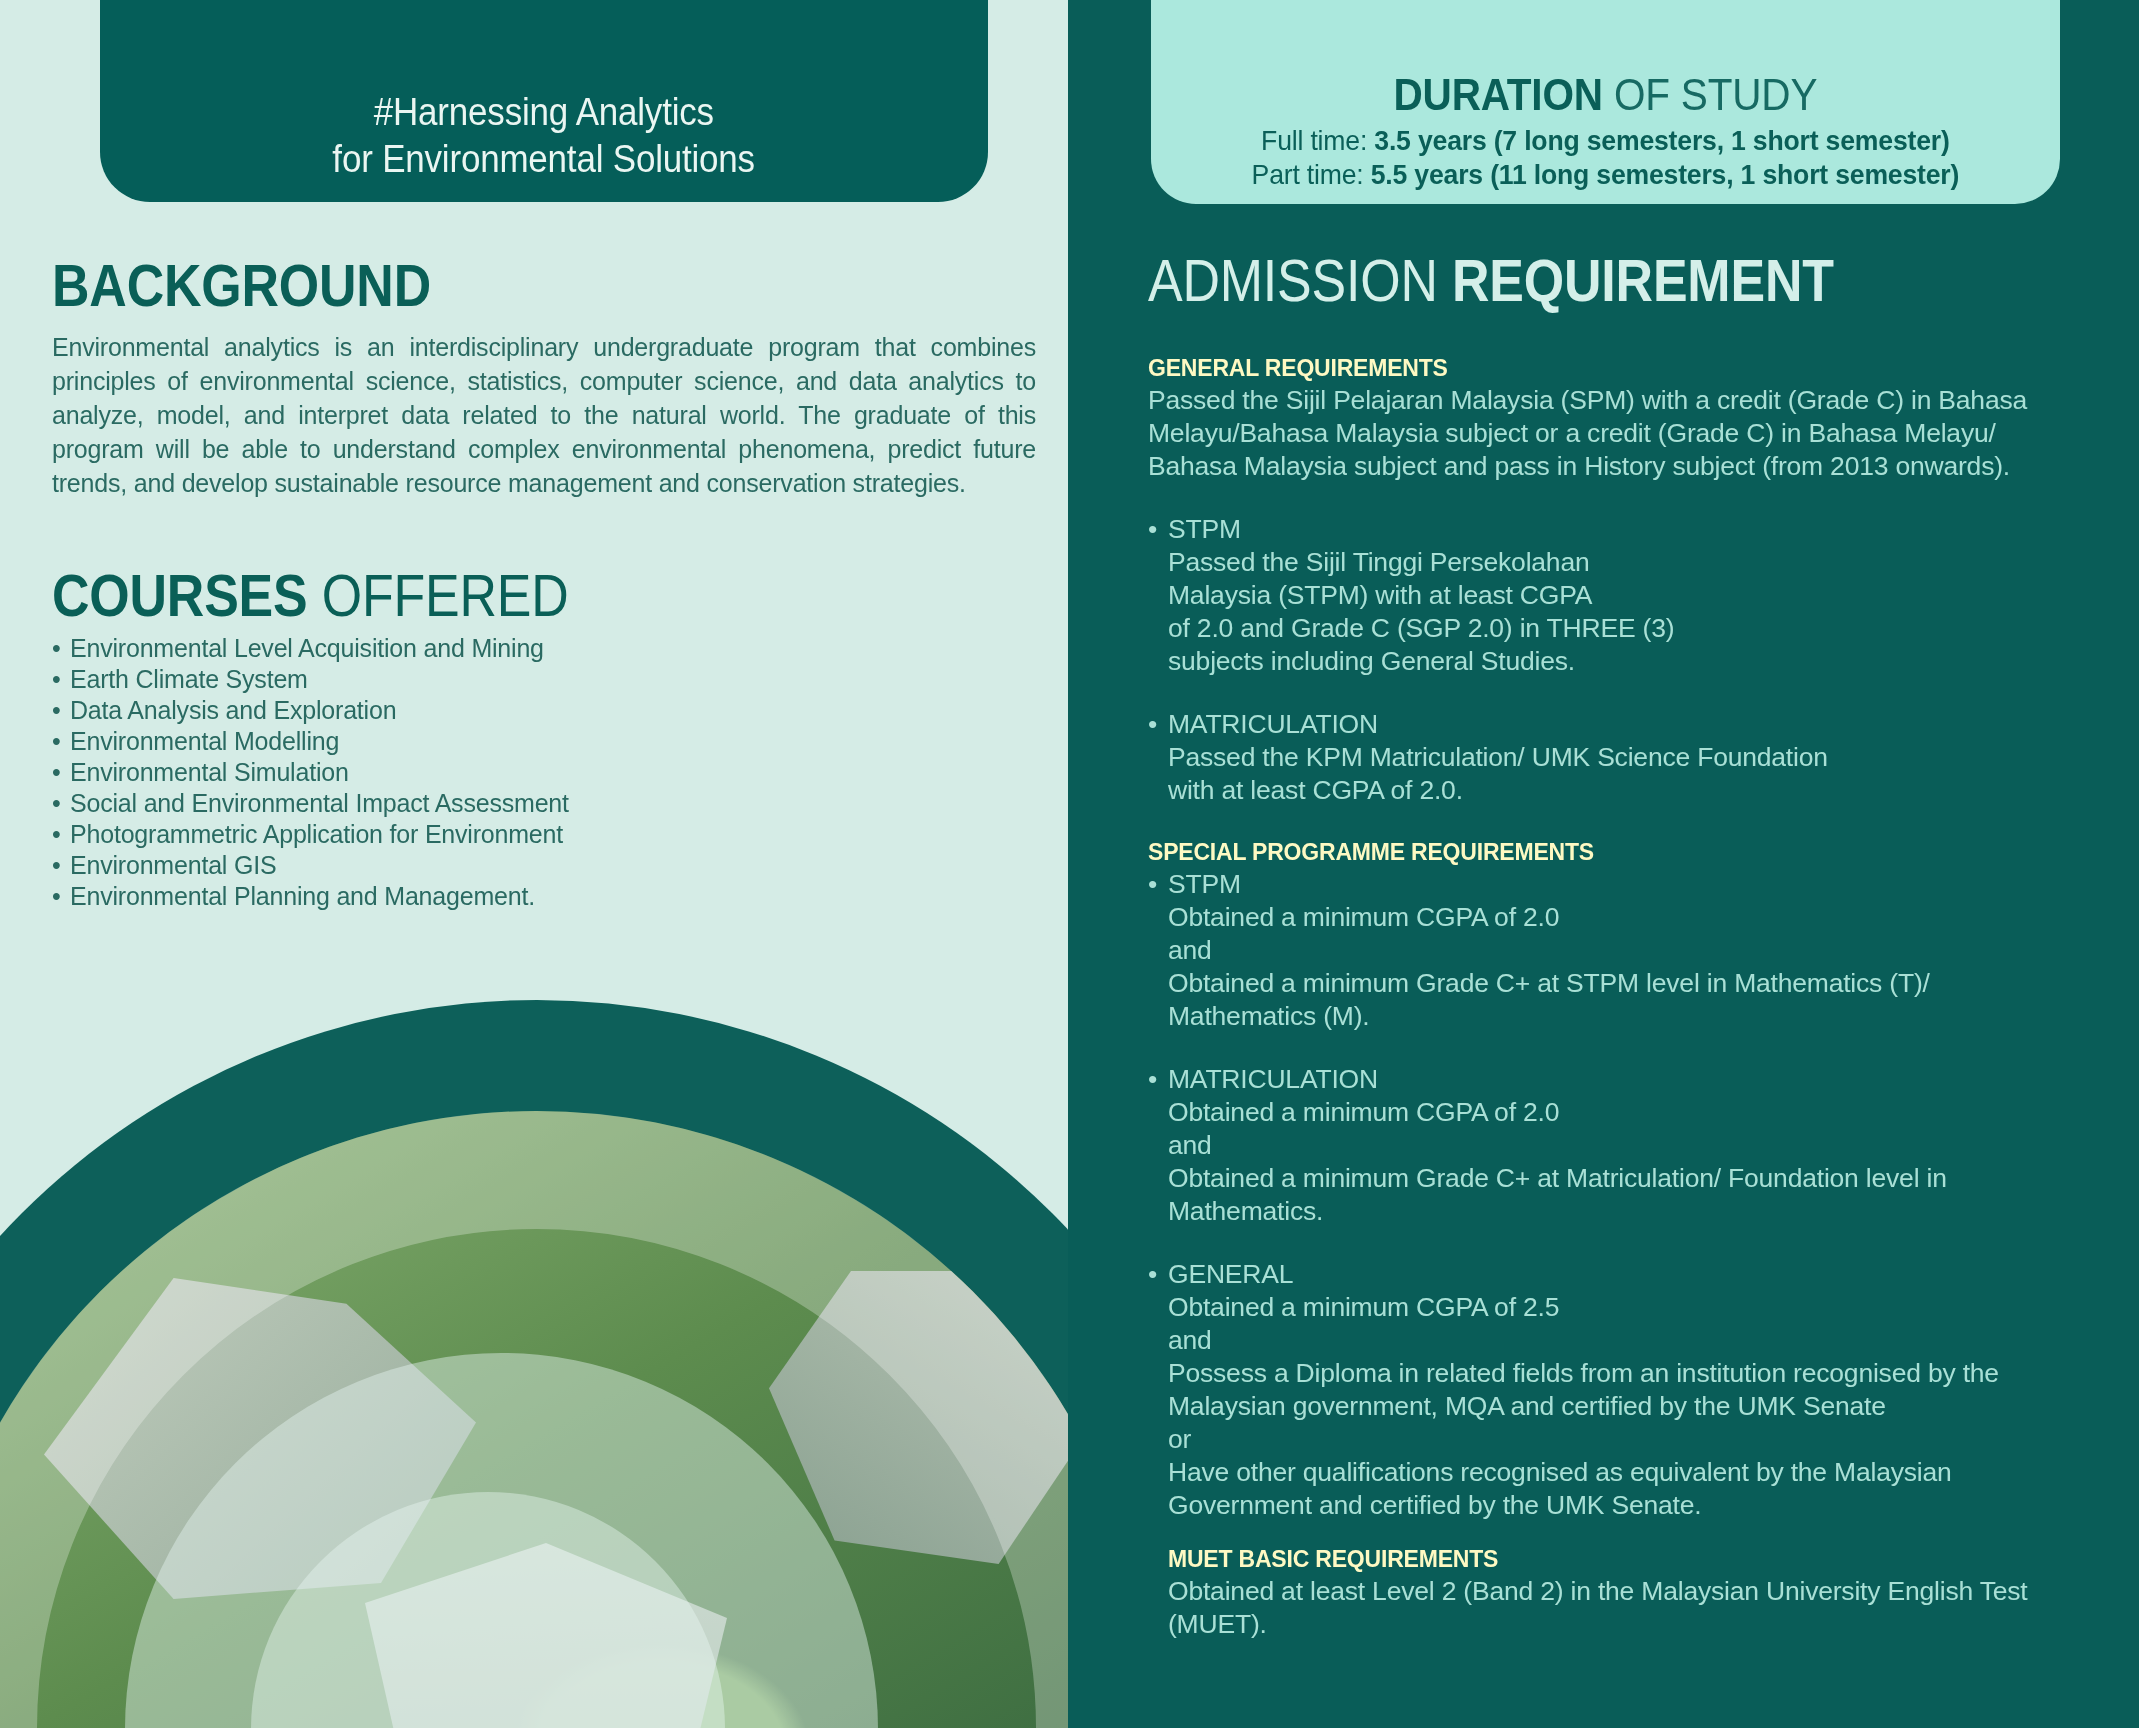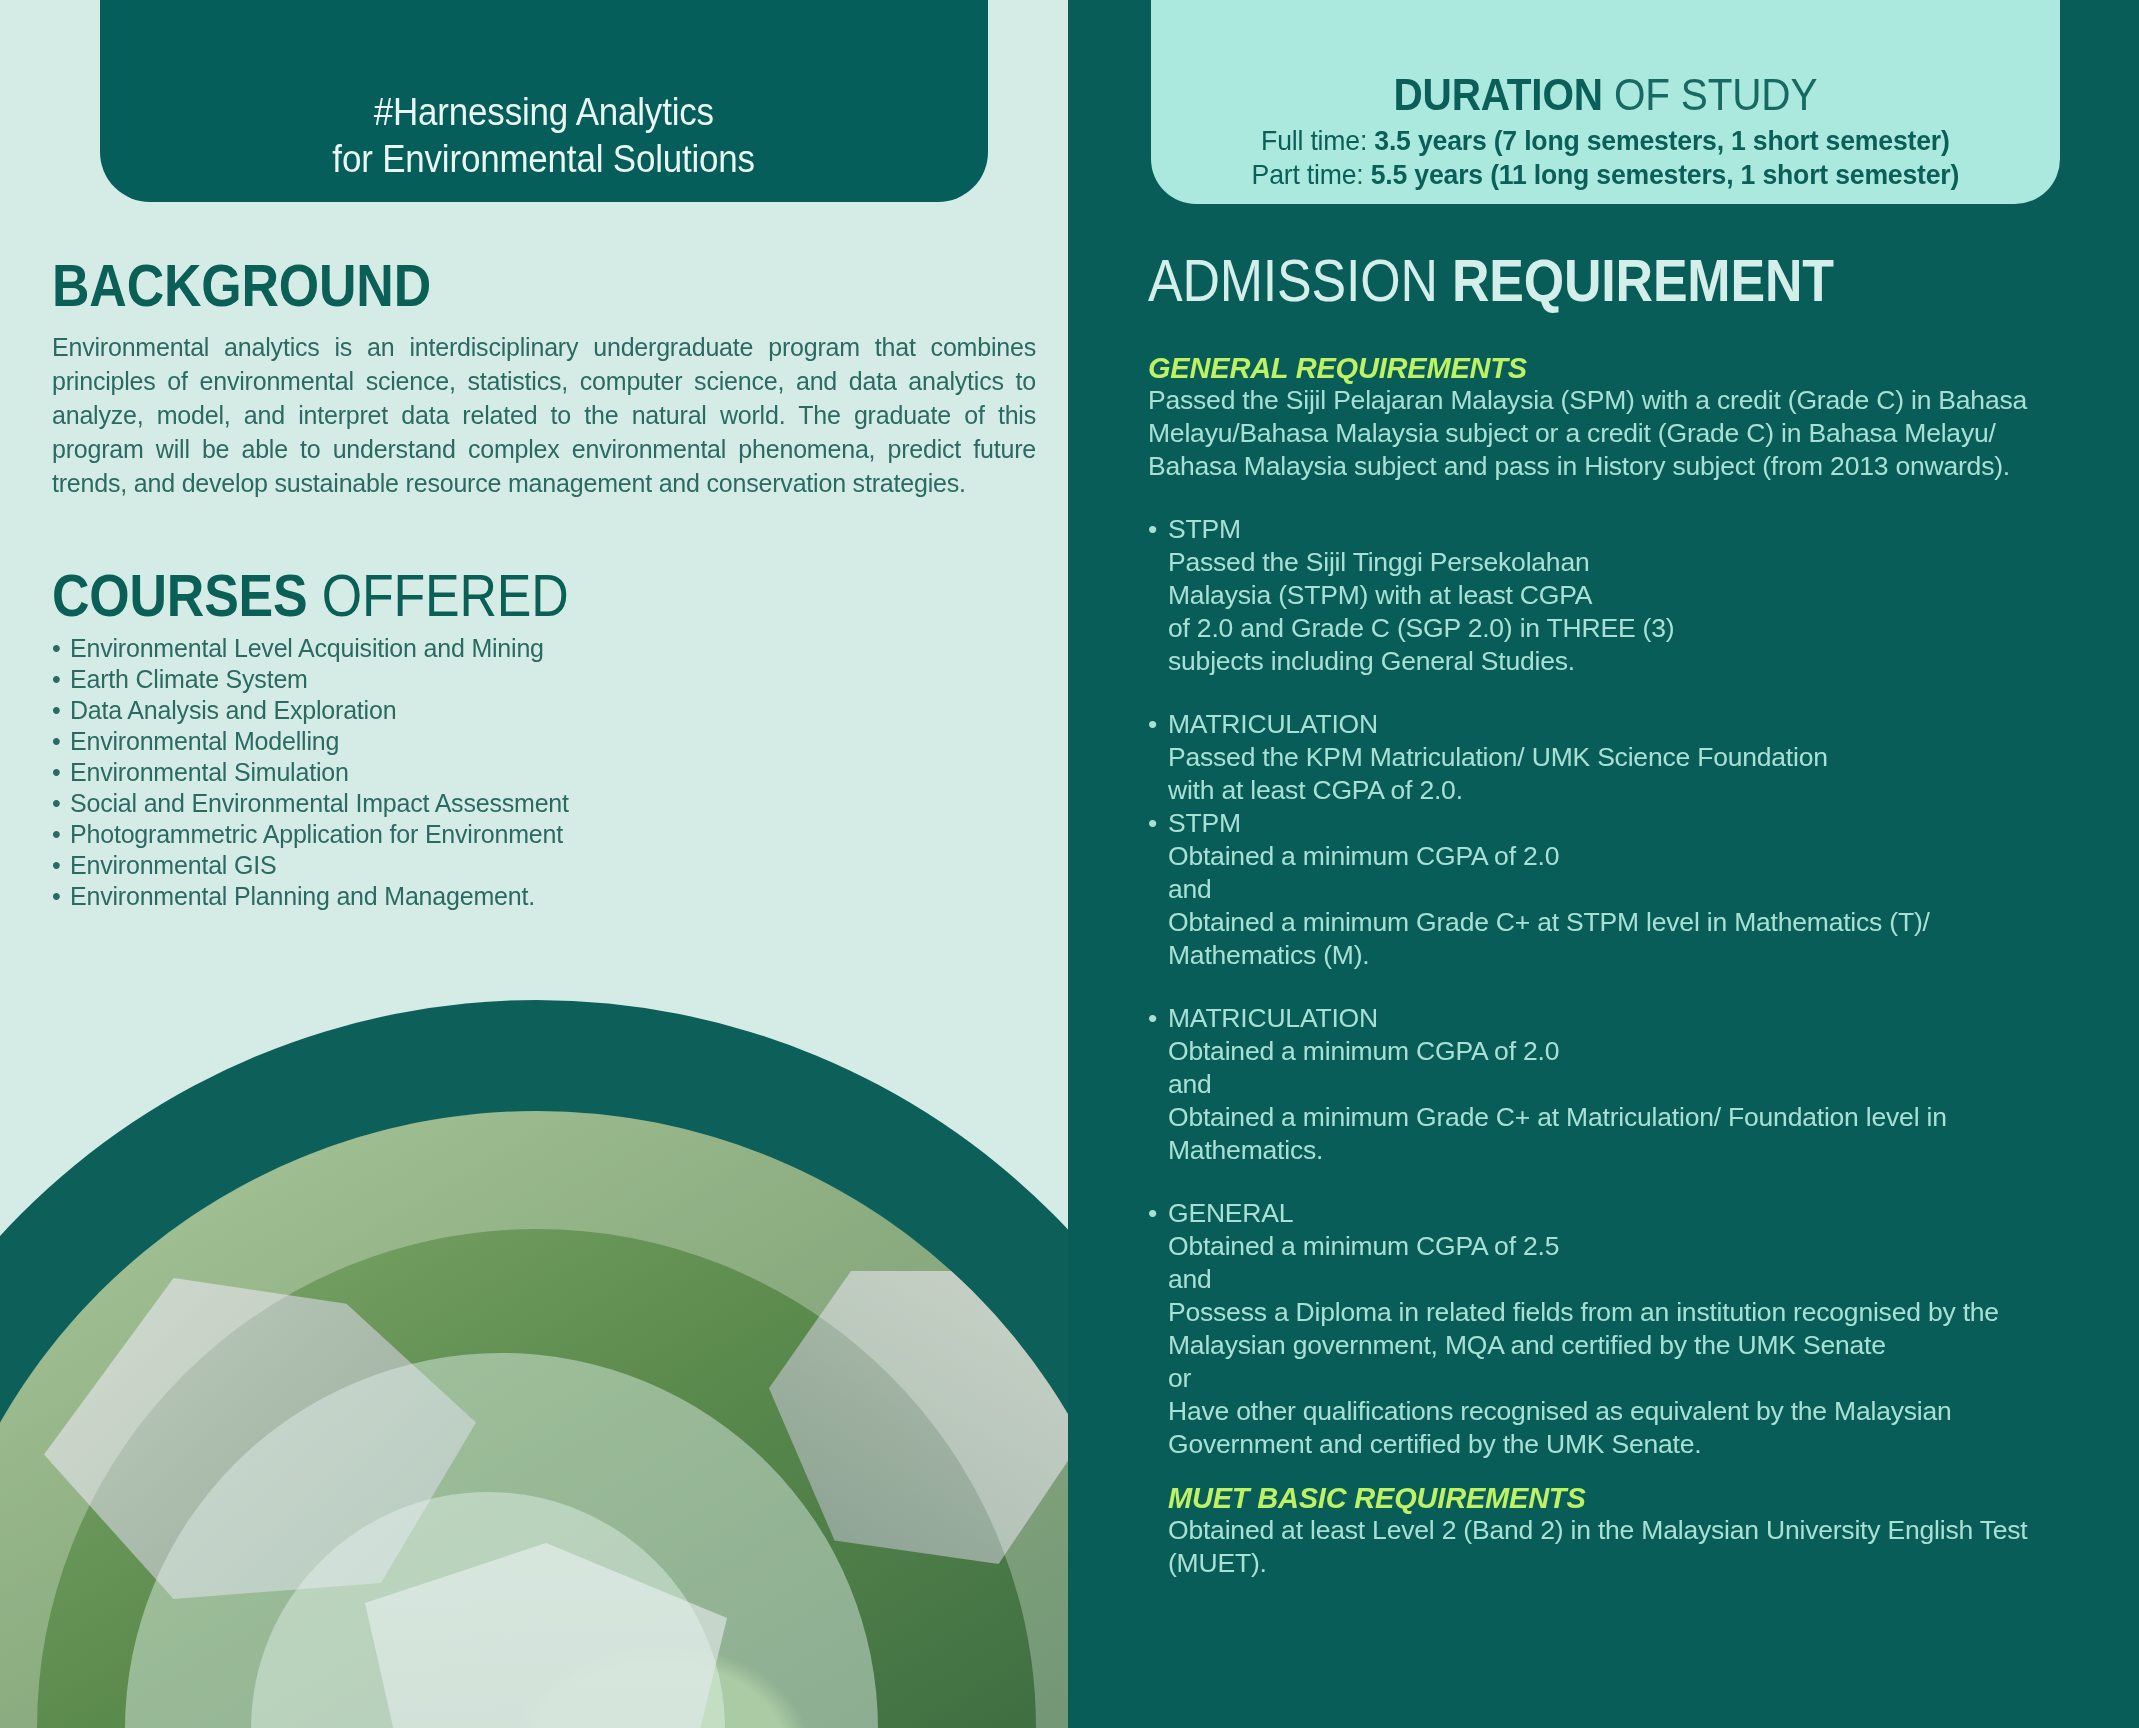--- a/index.html
+++ b/index.html
@@ -77,21 +77,21 @@
   .course-list{margin-top:6.3px;}
   .course-list .req-item{display:flex;font-size:25px;line-height:31px;}
   .course-list .bullet{width:18px;flex:0 0 18px;}
   .course-list .req-body{flex:1;}
 
   
   .right-content{position:absolute;left:80px;top:251px;width:934px;
                  color:#a9e0d6;font-size:26.5px;line-height:33px;}
   .adm-head{color:#d4efe9;}
   .adm-head .light{font-weight:400;}
-  .sub-head{margin-top:40px;font-weight:700;color:#bef264;font-size:29px;line-height:32px;font-style:italic;}
+  .sub-head{margin-top:40px;font-weight:700;color:#fef9c3;font-size:23px;line-height:32px;}
   .pre{white-space:pre-line;}
   .req-list .req-item{display:flex;margin-top:30px;}
   .req-list .bullet{width:20px;flex:0 0 20px;}
   .req-list .req-body{flex:1;}
   .req-title{margin-bottom:0;}
   .special-list .req-item{margin-top:0;}
   .special-list .req-item + .req-item{margin-top:30px;}
   .special-list{margin-top:0;}
   .muet{margin-left:20px;margin-top:21px;}
   .muet .sub-head{margin-top:0;}
@@ -196,20 +196,21 @@
           <div class="req-item">
             <span class="bullet">•</span>
             <div class="req-body">
               <div class="req-title">MATRICULATION</div>
               <div class="req-lines pre">Passed the KPM Matriculation/ UMK Science Foundation
 with at least CGPA of 2.0.</div>
             </div>
           </div>
         </div>
 
+      <div class="sub-head" style="margin-top:28.6px;">SPECIAL PROGRAMME REQUIREMENTS</div>
       <div class="req-list special-list">
           <div class="req-item">
             <span class="bullet">•</span>
             <div class="req-body">
               <div class="req-title">STPM</div>
               <div class="req-lines pre">Obtained a minimum CGPA of 2.0
 and
 Obtained a minimum Grade C+ at STPM level in Mathematics (T)/
 Mathematics (M).</div>
             </div>

